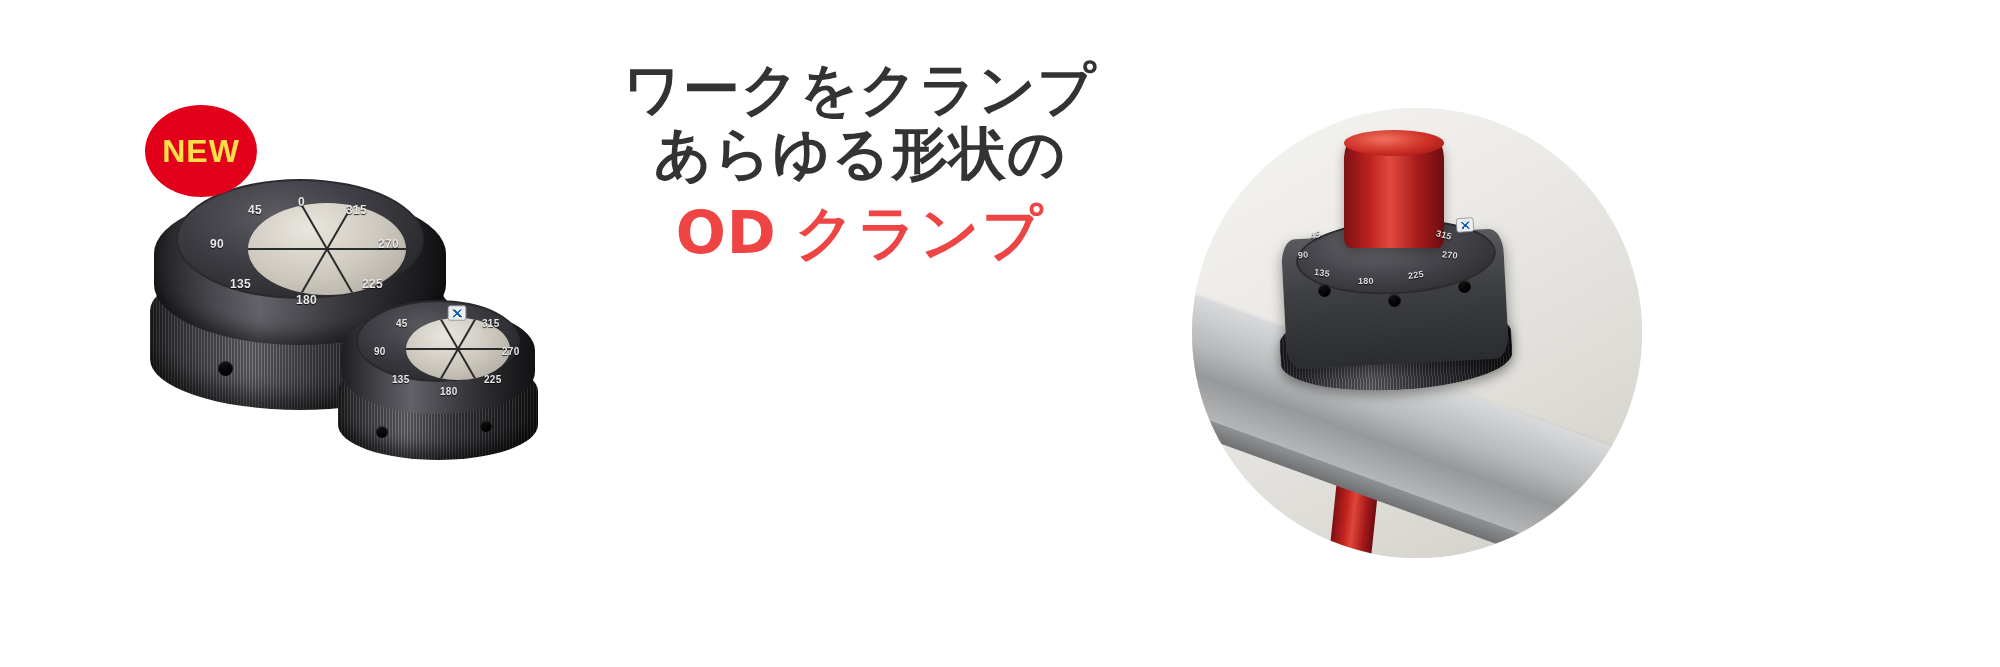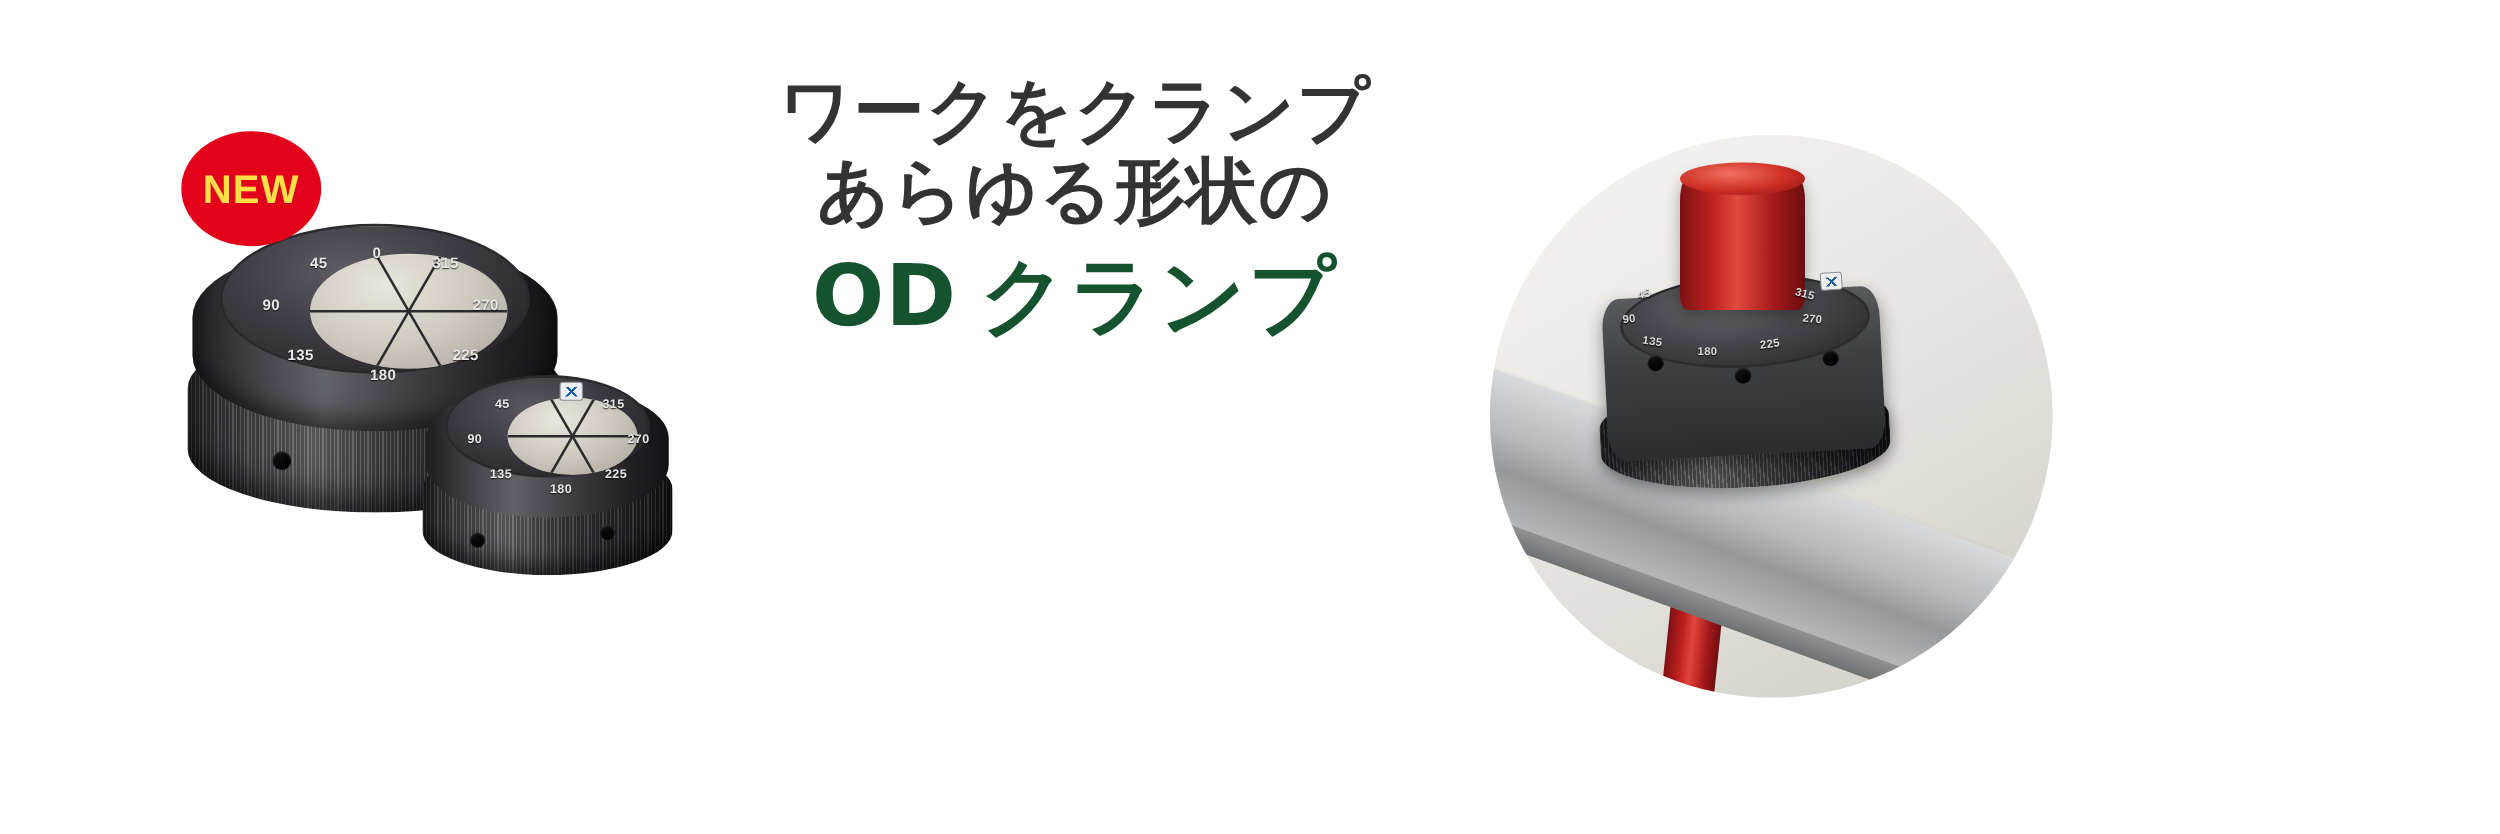--- a/index.html
+++ b/index.html
@@ -184,22 +184,22 @@
   .headline {
     color: #333333;
     font-size: 57px;
     font-weight: 700;
     line-height: 1.12;
     letter-spacing: 1px;
     font-family: "DejaVu Sans", "Liberation Sans", sans-serif;
   }
   #title-main {
     margin-top: 16px;
-    color: #14532d;
-    font-size: 68px;
+    color: #ef4444;
+    font-size: 59px;
     font-weight: 700;
     line-height: 1.05;
     letter-spacing: 2px;
     font-family: "DejaVu Sans", "Liberation Sans", sans-serif;
     white-space: nowrap;
   }
   #title-main .od {
     letter-spacing: 1px;
     margin-right: 18px;
   }

